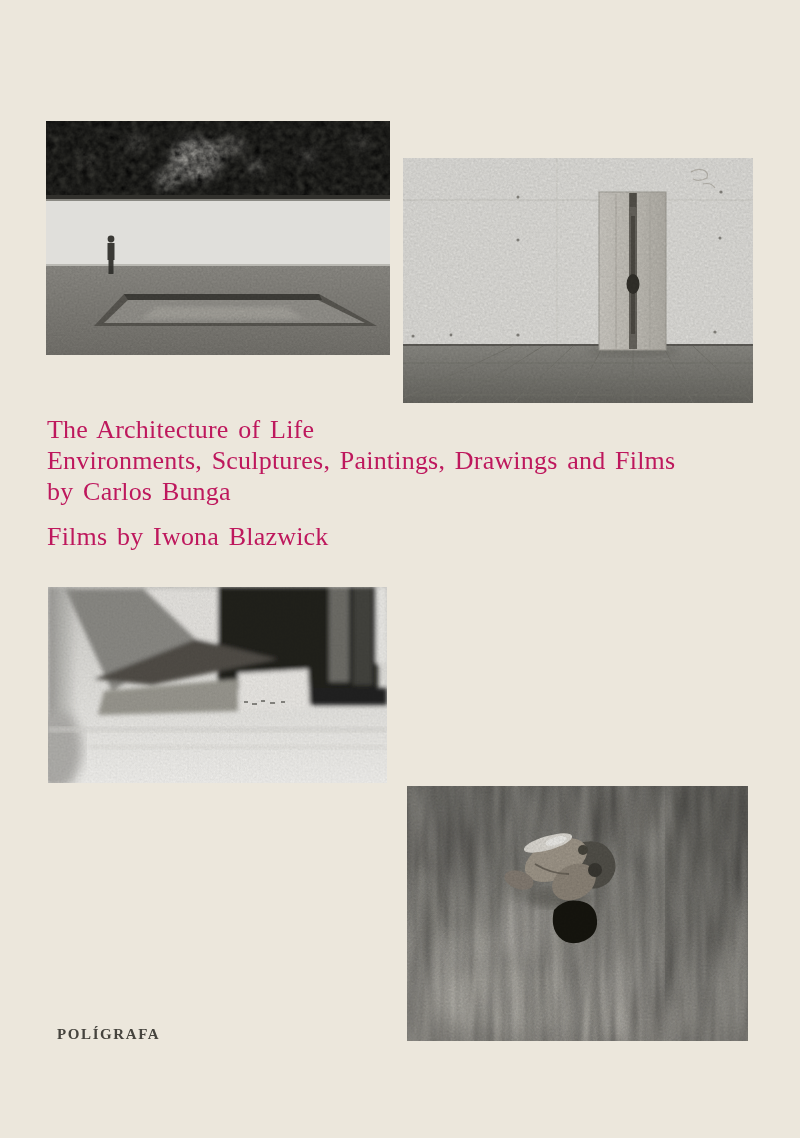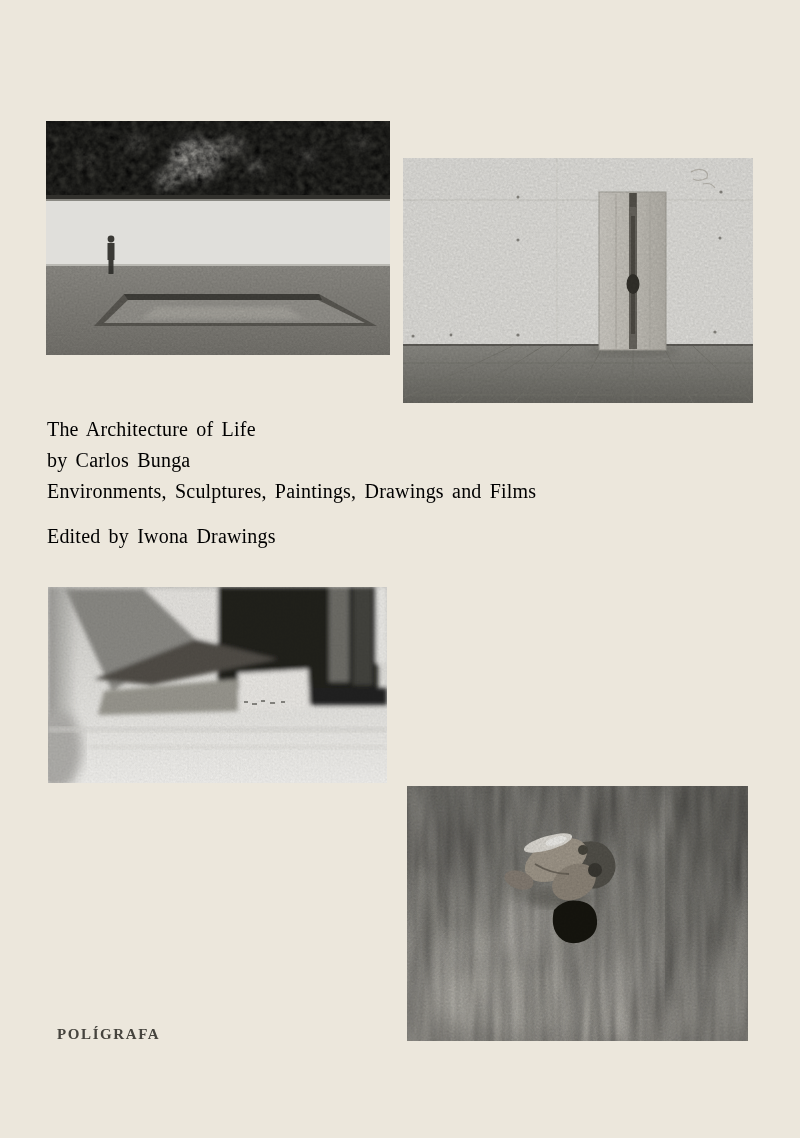--- a/index.html
+++ b/index.html
@@ -7,21 +7,21 @@
     position:relative;width:800px;height:1138px;background:#ece7dc;
     font-family:"Liberation Serif",serif;overflow:hidden;
   }
   .photo{position:absolute;display:block;}
   #photo1{left:46px;top:121px;}
   #photo2{left:403px;top:158px;}
   #photo3{left:48px;top:587px;}
   #photo4{left:407px;top:786px;}
   .title-block{
     position:absolute;left:47px;top:414px;width:720px;
-    color:#000000;font-size:20px;line-height:31px;
+    color:#be185d;font-size:26px;line-height:31px;
     letter-spacing:0.2px;word-spacing:3px;white-space:nowrap;
   }
   .t-line{display:block;}
   .edited{margin-top:14px;}
   .publisher{
     position:absolute;left:57px;top:1026px;
     font-size:15px;font-weight:bold;letter-spacing:1.6px;color:#46443e;
   }
 </style>
 </head>
@@ -140,23 +140,23 @@
       <rect x="226" y="35" width="8" height="156" fill="#6b6861"></rect>
       <rect x="228" y="58" width="4" height="118" fill="#504d46"></rect>
       <rect x="227" y="35" width="6" height="14" fill="#57544d"></rect>
       <ellipse cx="230" cy="126" rx="6.5" ry="10" fill="#34322c"></ellipse>
     </g>
     <rect width="350" height="245" filter="url(#p2-grain)"></rect>
   </svg>
 
   <div class="title-block">
     <span class="t-line">The Architecture of Life</span>
+    <span class="t-line">Environments, Sculptures, Paintings, Drawings and Films</span>
     <span class="t-line">by Carlos Bunga</span>
-    <span class="t-line">Environments, Sculptures, Paintings, Drawings and Films</span>
-    <span class="t-line edited">Edited by Iwona Drawings</span>
+    <span class="t-line edited">Films by Iwona Blazwick</span>
   </div>
 
   <svg id="photo3" class="photo" width="339" height="196" viewBox="0 0 339 196" role="img" aria-label="Blurred black-and-white close-up of angular cardboard forms and a white box on a pale glossy floor before a dark doorway">
     <defs>
       <linearGradient id="p3-floor" x1="0" y1="0" x2="0" y2="1">
         <stop offset="0" stop-color="#d2d1cd"></stop>
           <stop offset="0.45" stop-color="#e6e5e1"></stop>
           <stop offset="1" stop-color="#f8f7f4"></stop>
       </linearGradient>
       <linearGradient id="p3-left" x1="0" y1="0" x2="1" y2="0">

